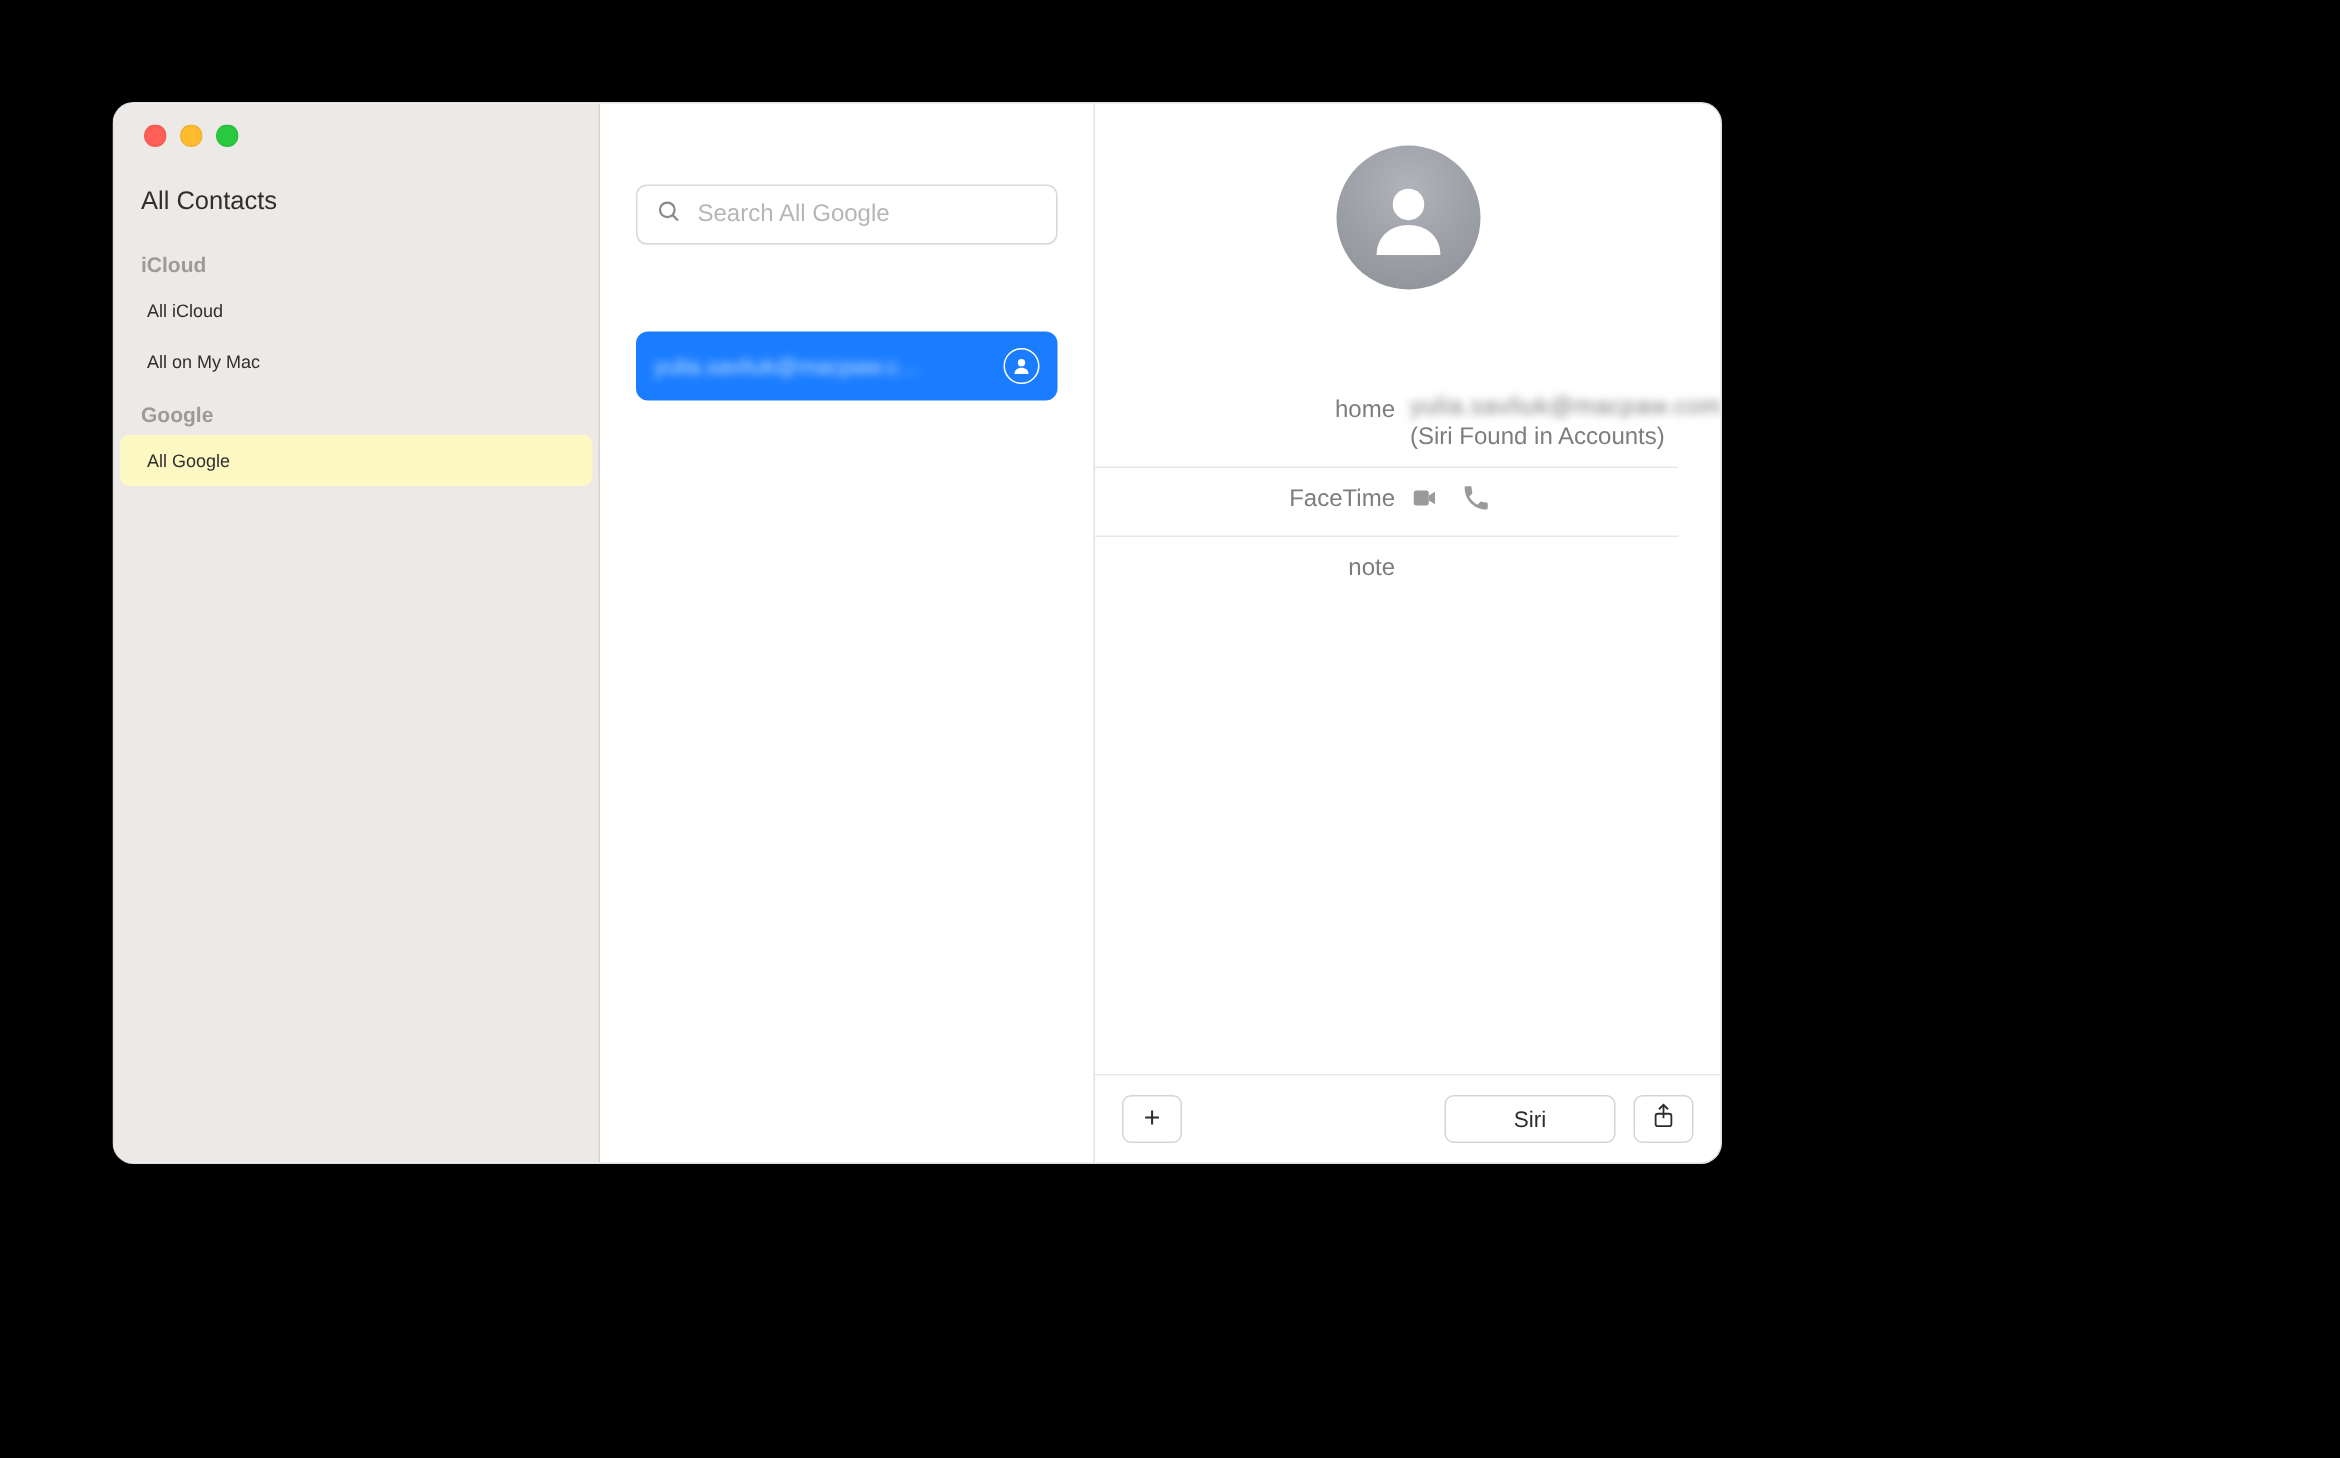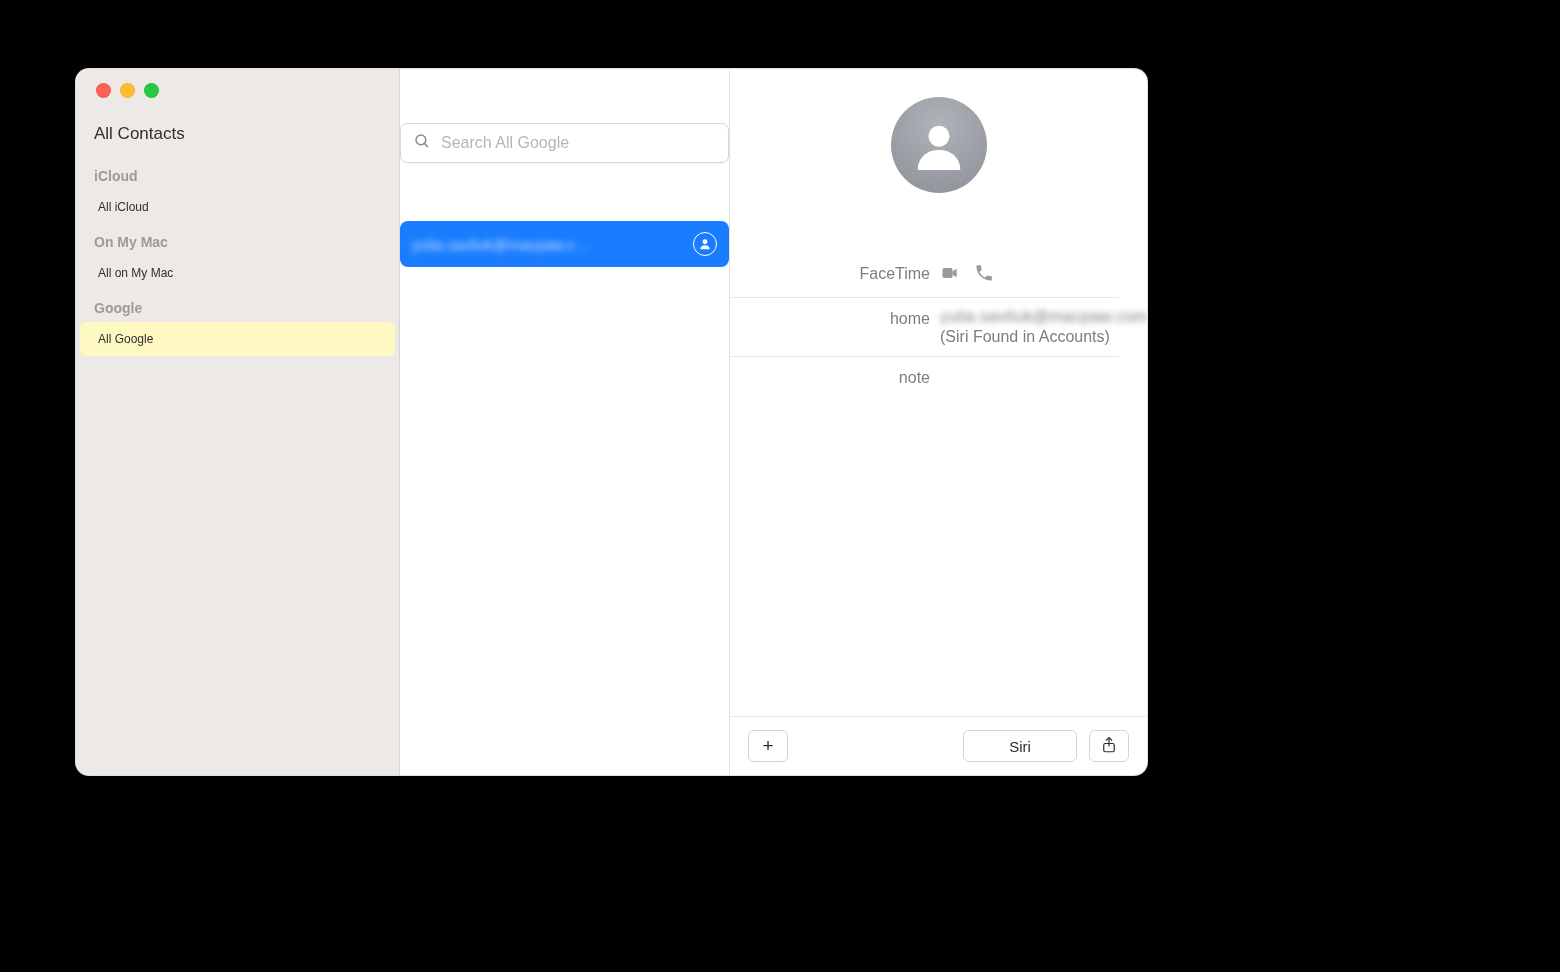--- a/index.html
+++ b/index.html
@@ -71,21 +71,21 @@
   }
   .sb-item.selected {
     background:#fef9c3;
   }
 
   
   .list-col {
     width: 330px;
     border-right: 1px solid #e2e2e2;
     box-sizing: border-box;
-    padding: 54px 0 14px;
+    padding: 54px 24px 14px;
     position: relative;
   }
   .search-wrap {
     position: relative;
     height: 38px;
     border: 1px solid #d8d8d8;
     border-radius: 7px;
     background:#fff;
     display:flex;
     align-items:center;
@@ -200,21 +200,20 @@
       <div class="tl red"></div>
       <div class="tl yellow"></div>
       <div class="tl green"></div>
     </div>
 
     <div class="sb-title">All Contacts</div>
 
     <div class="sb-section-label">iCloud</div>
     <div class="sb-item">All iCloud</div>
 
-    <div class="sb-section-label">On My Mac</div>
     <div class="sb-item">All on My Mac</div>
 
     <div class="sb-section-label">Google</div>
     <div class="sb-item selected">All Google</div>
   </div>
 
   <div class="list-col">
     <div class="search-wrap">
       <span>
         <svg viewBox="0 0 24 24" width="18" height="18" fill="none" stroke="#8a8a8a" stroke-width="2">
@@ -240,53 +239,53 @@
 
   <div class="detail-col">
     <div class="avatar">
       <svg viewBox="0 0 24 24" fill="#fff">
         <circle cx="12" cy="8.5" r="4.2"></circle>
         <path d="M3.5 22c0-5 3.8-8 8.5-8s8.5 3 8.5 8"></path>
       </svg>
     </div>
 
     <div class="field-block">
+      <div class="field-row">
+        <div class="field-label">home</div>
+        <div class="field-value">
+          <div class="blur-mail">yulia.savliuk@macpaw.com</div>
+          <div class="siri-note">(Siri Found in Accounts)</div>
+        </div>
+        <div class="info-circ">
+          <svg viewBox="0 0 24 24" width="20" height="20" fill="none" stroke="#7d7d7d" stroke-width="1.6">
+            <circle cx="12" cy="12" r="9"></circle>
+                <line x1="12" y1="11" x2="12" y2="16"></line>
+                <circle cx="12" cy="8" r="1" fill="#7d7d7d" stroke="none"></circle>
+          </svg>
+        </div>
+      </div>
+
       <div class="field-row">
         <div class="field-label">FaceTime</div>
         <div class="field-value ft-icons">
           <span>
             <svg viewBox="0 0 24 24" fill="#9a9a9a">
                   <rect x="3" y="6" width="12" height="12" rx="2"></rect>
                   <path d="M15 10l5-3v10l-5-3z"></path>
                 </svg>
           </span>
           <span>
             <svg viewBox="0 0 24 24" fill="#9a9a9a">
                   <path d="M6.6 10.8c1.4 2.8 3.8 5.2 6.6 6.6l2.2-2.2c.3-.3.7-.4 1.1-.3 1.2.4 2.5.6 3.8.6.6 0 1.1.5 1.1 1.1V20c0 .6-.5 1.1-1.1 1.1C10.6 21.1 2.9 13.4 2.9 3.7 2.9 3.1 3.4 2.6 4 2.6h3.4c.6 0 1.1.5 1.1 1.1 0 1.3.2 2.6.6 3.8.1.4 0 .8-.3 1.1L6.6 10.8z"></path>
                 </svg>
           </span>
         </div>
         <div></div>
       </div>
 
-      <div class="field-row">
-        <div class="field-label">home</div>
-        <div class="field-value">
-          <div class="blur-mail">yulia.savliuk@macpaw.com</div>
-          <div class="siri-note">(Siri Found in Accounts)</div>
-        </div>
-        <div class="info-circ">
-          <svg viewBox="0 0 24 24" width="20" height="20" fill="none" stroke="#7d7d7d" stroke-width="1.6">
-            <circle cx="12" cy="12" r="9"></circle>
-                <line x1="12" y1="11" x2="12" y2="16"></line>
-                <circle cx="12" cy="8" r="1" fill="#7d7d7d" stroke="none"></circle>
-          </svg>
-        </div>
-      </div>
-
       <div class="field-row last">
         <div class="field-label">note</div>
         <div class="field-value"></div>
         <div></div>
       </div>
     </div>
 
     <div class="detail-footer">
       <div class="btn icon">
         <span style="font-size:19px; font-weight:300;">+</span>

